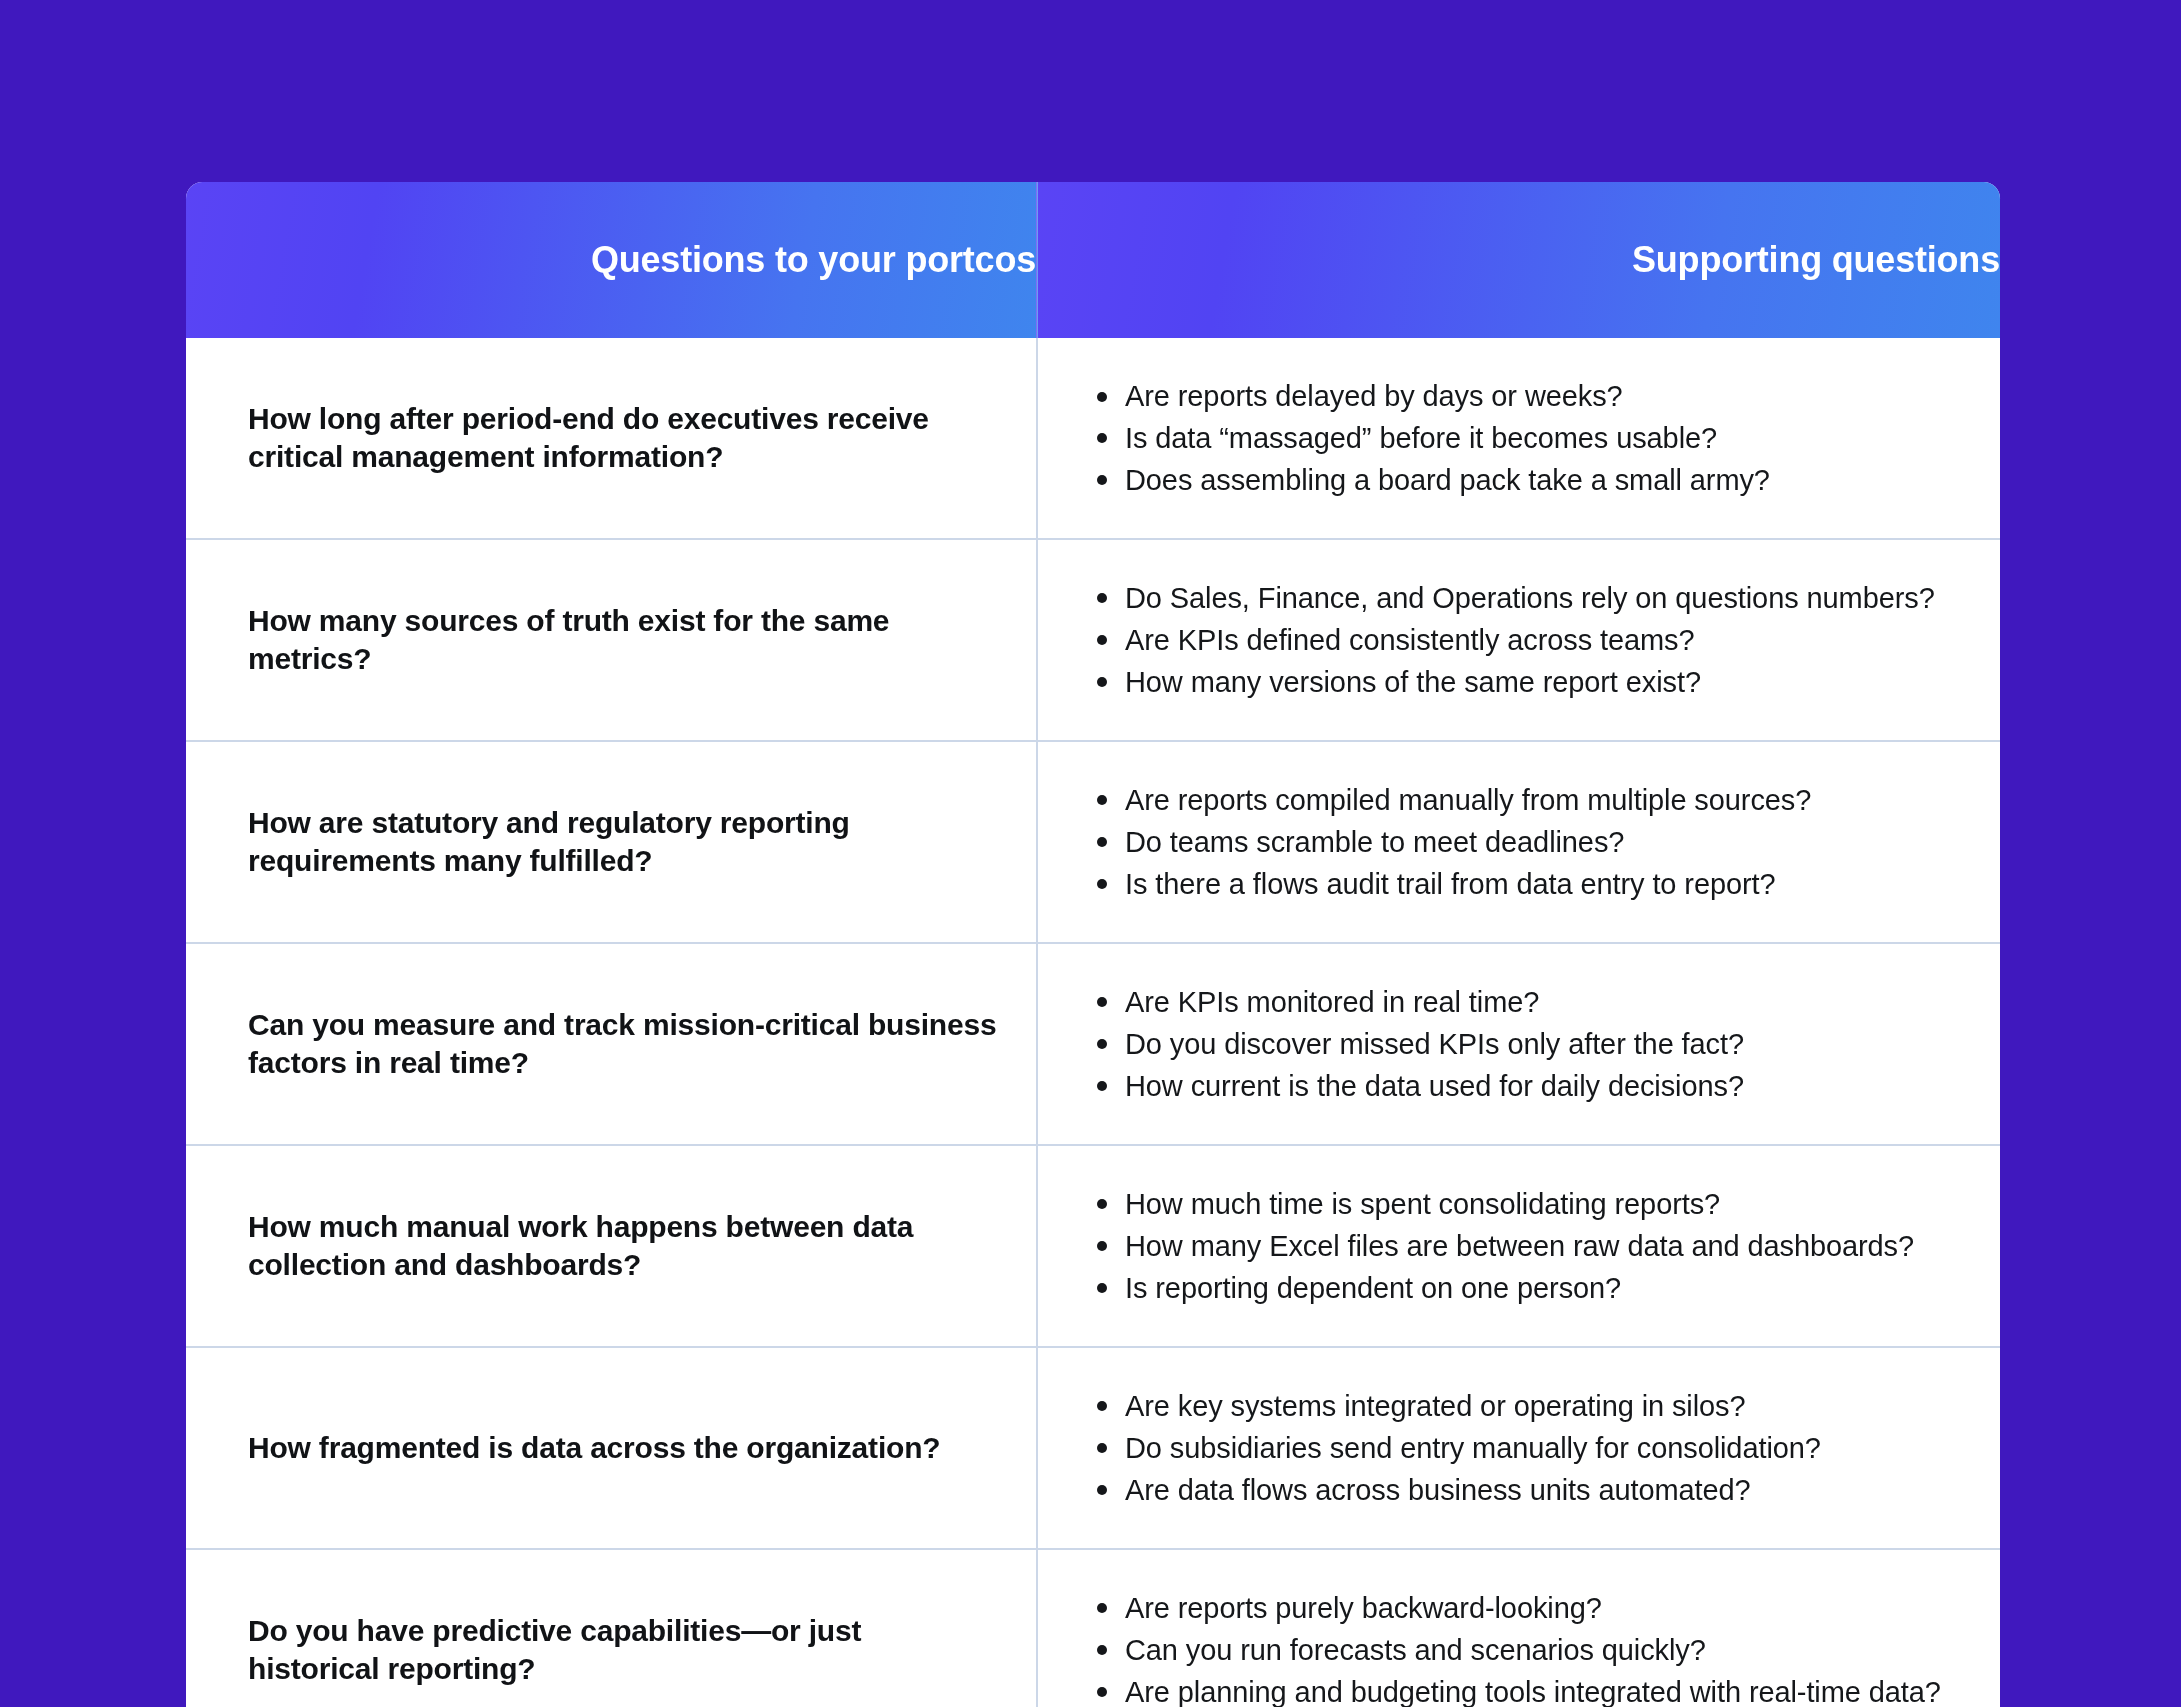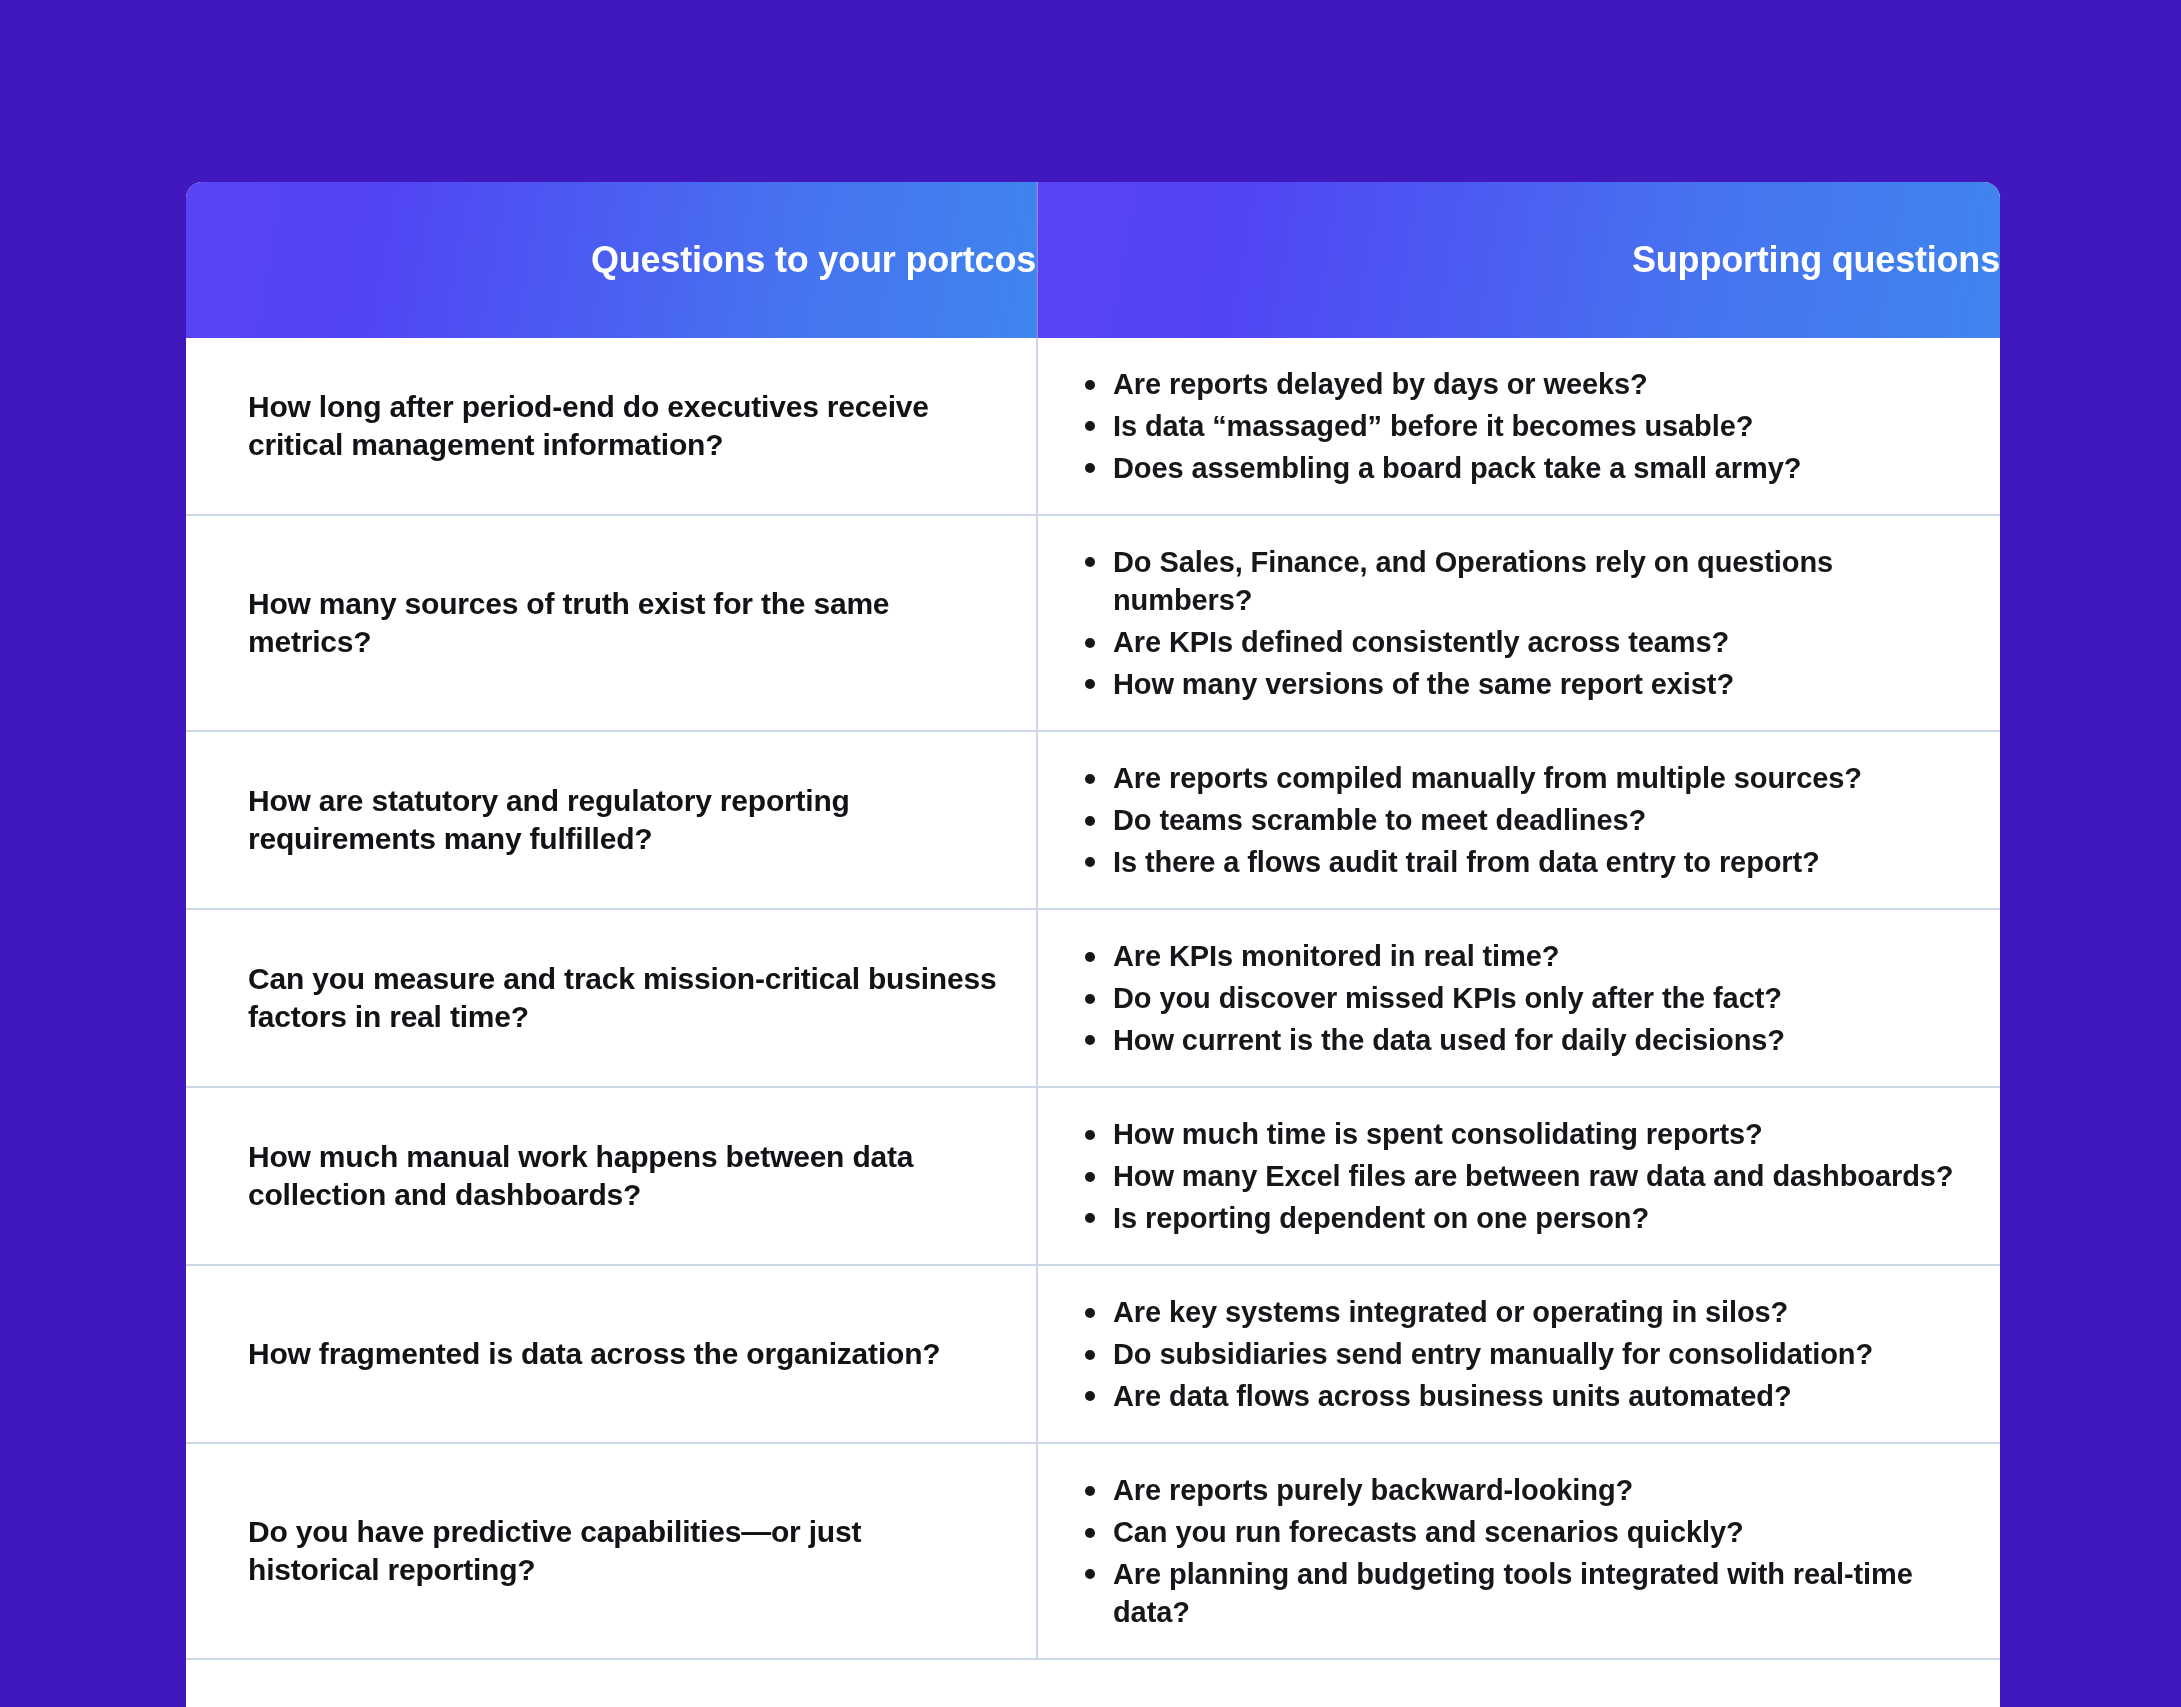--- a/index.html
+++ b/index.html
@@ -88,23 +88,22 @@
     color: #111316;
     letter-spacing: -0.2px;
   }
 
   td.s-cell {
     padding: 27px 36px 27px 20px;
   }
 
   .bullets {
     list-style: none;
-    margin: 0;
+    margin: 12px;
     padding: 0;
-    font-weight: bold;
   }
 
   .bullets li {
     position: relative;
     padding-left: 55px;
     font-size: 29px;
     line-height: 1.32;
     color: #15171a;
     margin: 0 0 3.6px 0;
     letter-spacing: -0.1px;

